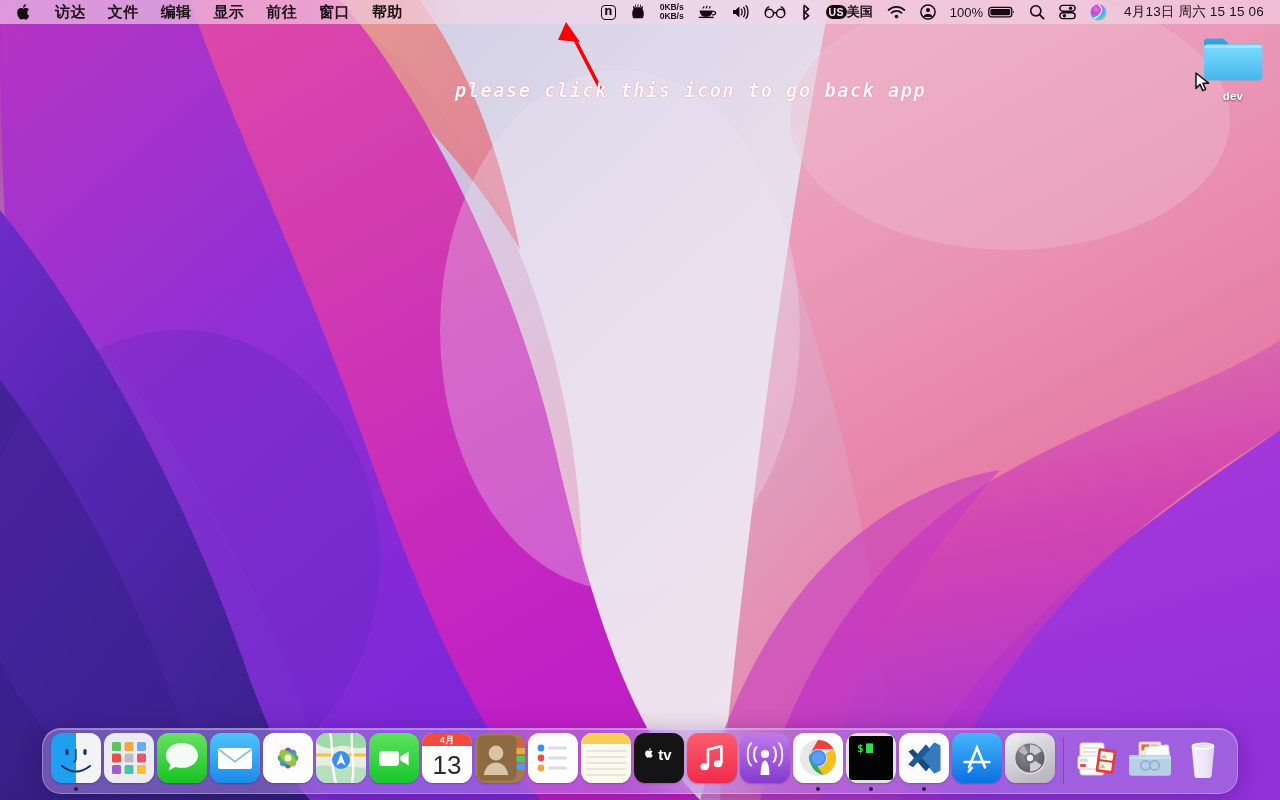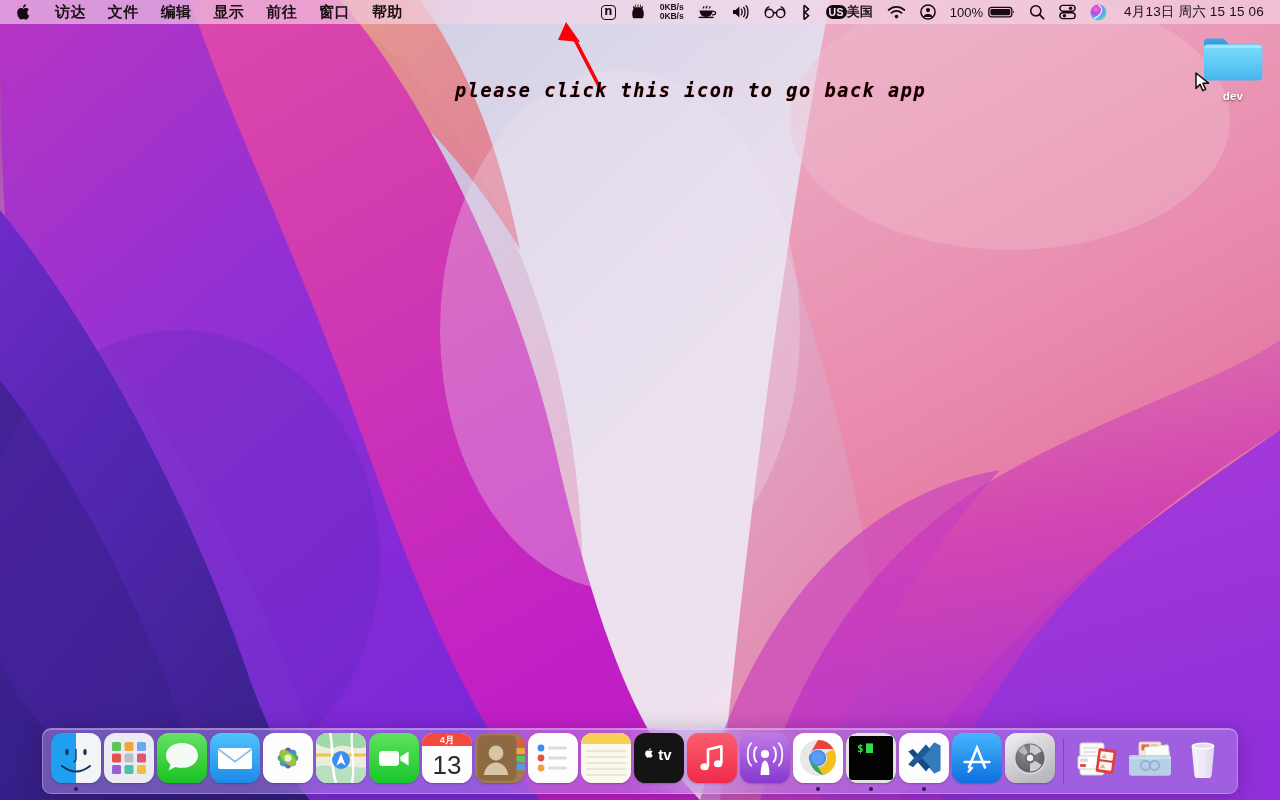--- a/index.html
+++ b/index.html
@@ -41,21 +41,21 @@
     width:15px; height:15px; border:1.9px solid #16090f; border-radius:4px;
     display:flex; align-items:center; justify-content:center;
     font-weight:700; font-size:11.5px; line-height:1; font-family:"DejaVu Sans", sans-serif;
     padding-bottom:1px;
   }
 
   
   #annotation { position:absolute; left:0; top:0; width:1280px; height:130px; z-index:45; pointer-events:none; }
   #ann-text {
     position:absolute; left:455px; top:80px;
-    color:#000000;
+    color:#ffffff;
     font-family:"DejaVu Sans Mono", monospace;
     font-size:18.5px; font-weight:700; font-style:italic;
     letter-spacing:1.6px; white-space:nowrap;
     text-shadow:0 0 1px rgba(251,0,6,0.7);
   }
 
   
   #desktop-icons { position:absolute; inset:0; z-index:20; }
   .desk-icon { position:absolute; width:84px; text-align:center; }
   .desk-icon .ic { width:66px; height:54px; margin:0 auto; position:relative; }
@@ -63,21 +63,21 @@
     margin-top:3px; font-size:11.5px; font-weight:700; color:#fff;
     text-shadow:0 1px 2px rgba(0,0,0,0.55); letter-spacing:0.2px;
   }
   .cursor-arrow { position:absolute; left:-7px; bottom:-6px; width:20px; height:22px; }
 
   
   #dock {
     position:absolute; left:42px; bottom:6px; width:1196px; height:66px;
     background:rgba(176,150,228,0.46);
     border:1px solid rgba(255,255,255,0.28);
-    border-radius:9px;
+    border-radius:19px;
     backdrop-filter:blur(26px);
     box-shadow:0 4px 22px rgba(40,10,60,0.30), inset 0 1px 0 rgba(255,255,255,0.30);
     display:flex; align-items:center; padding:0 7px;
     z-index:30;
   }
   .dock-item {
     width:60px; height:66px; display:flex; flex-direction:column;
     align-items:center; justify-content:flex-start; position:relative;
     padding-top:5px;
   }

